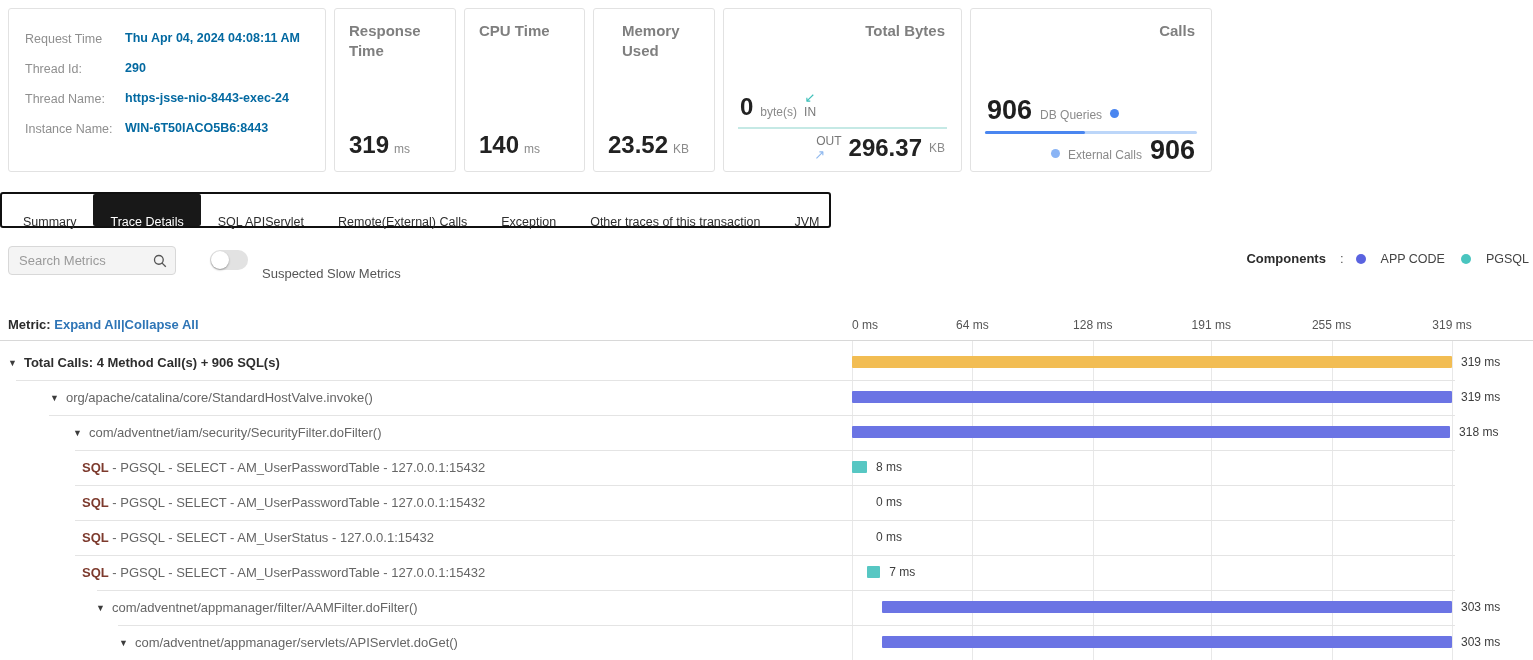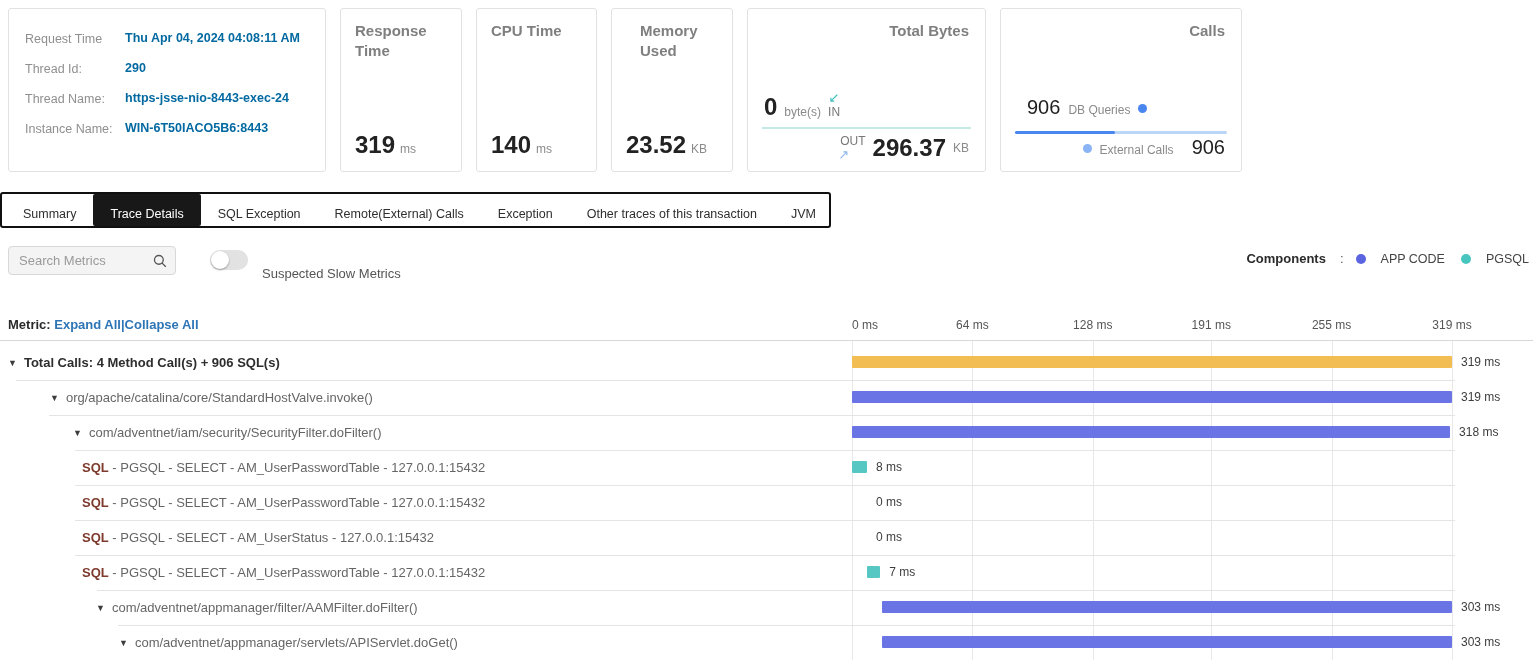--- a/index.html
+++ b/index.html
@@ -1,54 +1,54 @@
 <!DOCTYPE html>
 <html><head>
 <meta charset="utf-8">
 <style>
   * { box-sizing: border-box; }
   html,body { margin:0; padding:0; width:1533px; height:660px; overflow:hidden;
     background:#fff; font-family:"Liberation Sans", sans-serif; color:#333; }
 
   
-  .cards { position:absolute; top:8px; left:8px; display:flex; gap:14px; }
+  .cards { position:absolute; top:8px; left:8px; display:flex; gap:8px; }
   .card { background:#fff; border:1px solid #e2e2e2; border-radius:3px; height:164px;
     position:relative; overflow:hidden; }
   .card-request { width:318px; padding:22px 16px; display:grid;
     grid-template-columns:88px 1fr; column-gap:12px; row-gap:13px; align-content:start; }
   .req-label { font-size:12.5px; color:#8f8f8f; line-height:1.35; }
   .req-value { font-size:12.5px; font-weight:bold; color:#0369a1; white-space:nowrap; }
   .card-metric { padding:12px 14px; }
   .card-rt { width:122px; } .card-cpu { width:121px; } .card-mem { width:122px;padding-left:28px; }
   .card-bytes { width:239px; } .card-calls { width:242px; }
   .card-title { font-size:15px; font-weight:bold; color:#7f7f7f; line-height:1.3; }
   .card-title.right { position:absolute; top:12px; right:16px; text-align:right; }
   .metric-value { position:absolute; left:14px; bottom:14px; display:flex; align-items:baseline; gap:5px; }
   .big { font-size:24px; font-weight:bold; color:#222; line-height:1; }
-  .big26 { font-size:20px; font-weight:normal; color:#1f1f1f; line-height:1;margin-left:10px; }
+  .big26 { font-size:27px; font-weight:bold; color:#1f1f1f; line-height:1; }
   .unit { font-size:12px; color:#8a8a8a; }
   .tb-in { position:absolute; left:16px; top:82px; display:flex; align-items:flex-end; gap:7px; }
   .io-block { display:inline-flex; flex-direction:column; align-items:center; line-height:1; padding-bottom:1px; }
   .io-label { font-size:12px; color:#777; }
   .arrow-in { font-size:13px; color:#3fc0ba; margin-bottom:2px; }
   .arrow-out { font-size:13px; color:#8fb8ee; margin-top:1px; margin-left:-2px; }
   .tb-divider { position:absolute; left:14px; right:14px; top:118px; height:2px; background:#c5e9e5; }
   .tb-out { position:absolute; right:16px; top:126px; display:flex; align-items:center; gap:7px; }
   .out-block { display:inline-flex; flex-direction:column; align-items:flex-start; line-height:1; }
   .calls-db { position:absolute; left:16px; top:88px; display:flex; align-items:baseline; gap:8px; }
   .dot { display:inline-block; width:9px; height:9px; border-radius:50%; transform:translateY(-1px); }
   .calls-line { position:absolute; left:14px; right:14px; top:122px; height:3px; border-radius:2px; background:#bcd6f9; }
   .calls-line-fill { width:47%; height:100%; border-radius:2px; background:#4a86f0; }
   .calls-ext { position:absolute; right:16px; top:128px; display:flex; align-items:baseline; gap:8px; }
 
   
   .tabbar { position:absolute; top:192px; left:0; width:831px; height:36px;
     border:2px solid #101010; border-radius:3px; background:#fff;
     display:flex; align-items:center; padding-left:4px; }
-  .tab { padding:4px 17px; height:32px; line-height:32px; font-size:12.5px; color:#2e2e2e;
+  .tab { padding:12px 17px; height:32px; line-height:32px; font-size:12.5px; color:#2e2e2e;
     cursor:pointer; white-space:nowrap; }
   .tab.active { background:#181818; color:#fff; border-radius:2px; }
 
   
   .controls { position:absolute; top:246px; left:0; right:0; height:30px; }
   .search-box { position:absolute; left:8px; top:0; width:168px; height:29px;
     background:#f4f4f4; border:1px solid #d8d8d8; border-radius:4px;
     display:flex; align-items:center; }
   .search-box input { flex:1; min-width:0; border:0; background:transparent; outline:none;
     padding:0 4px 0 10px; font-size:13px; font-family:"Liberation Sans",sans-serif; color:#444; }
@@ -167,21 +167,21 @@
       <span class="dot" style="background:#8ab4f5"></span>
       <span class="unit">External Calls</span>
       <span class="big26">906</span>
     </div>
   </div>
 </div>
 
 <div class="tabbar" id="tabs">
     <div class="tab">Summary</div>
     <div class="tab active">Trace Details</div>
-    <div class="tab">SQL Exception</div>
+    <div class="tab">SQL APIServlet</div>
     <div class="tab">Remote(External) Calls</div>
     <div class="tab">Exception</div>
     <div class="tab">Other traces of this transaction</div>
     <div class="tab">JVM</div>
   </div>
 
 <div class="controls">
   <div class="search-box">
     <input type="text" placeholder="Search Metrics" style="">
     <span class="search-icon">

